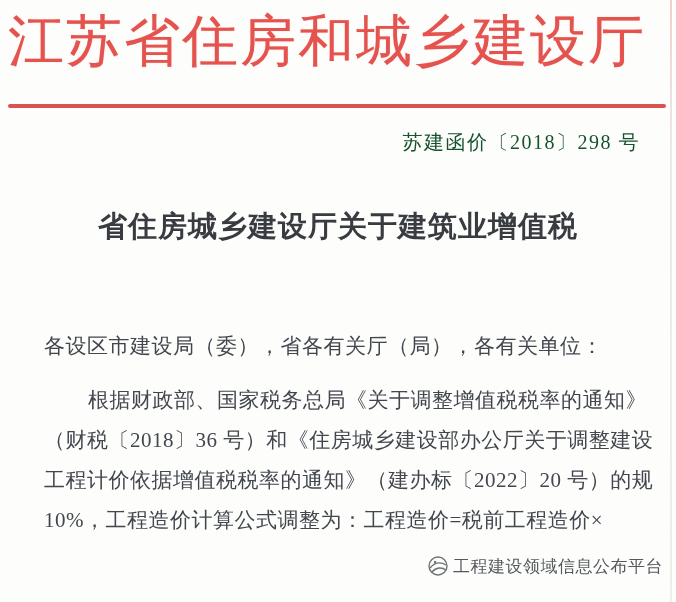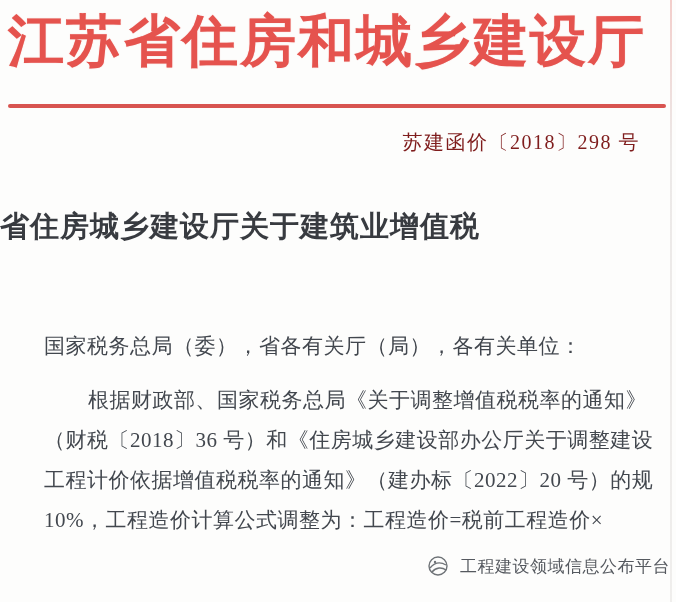--- a/index.html
+++ b/index.html
@@ -15,58 +15,59 @@
   .edge-line {
     position:absolute; top:0; right:4px; width:2px; height:602px;
     background:linear-gradient(#eeb4b0 0%, #e3dedd 25%, #e8e6e4 100%);
     opacity:0.65;
   }
 
   
   .agency {
     position:absolute; top:0px; left:8px; width:660px; height:78px;
     line-height:82px;
-    font-size:56px; font-weight:bold;
+    font-size:56px; font-weight:normal;
     color:#e5534e;
     letter-spacing:2px;
     white-space:nowrap;
     text-shadow:0 0 1px rgba(229,83,78,0.45);
   }
 
   .divider {
     position:absolute; top:104px; left:8px; width:658px; height:4px;
     border-radius:2px;
   }
 
   .docnum {
     position:absolute; top:129px; right:36px;
-    font-size:20px; color:#7f1d1d; letter-spacing:1.5px;
+    font-size:20px; color:#14532d; letter-spacing:1.5px;
     white-space:nowrap;
   }
 
   .doc-title {
     position:absolute; top:206px; left:0; width:100%;
+    text-align:center;
     font-size:29px; font-weight:bold; color:#383b40;
     line-height:40px;
     letter-spacing:1px;
   }
 
   .body-text {
     position:absolute; top:326px; left:44px; width:596px;
     font-size:21px; color:#42474e;
     letter-spacing:0.5px;
   }
   .body-text .line {
     height:40px; line-height:40px; white-space:nowrap;
   }
   .body-text .indent { text-indent:44px;margin-top:14px; }
 
   .watermark {
     position:absolute; top:554px; left:426px;
-    display:flex; align-items:center; gap:10px;
+    display:flex; align-items:center; gap:3px;
     color:rgba(70,75,81,0.92);
     font-size:17px; letter-spacing:0.5px;
     white-space:nowrap;
     font-family:"Liberation Sans","DejaVu Sans",sans-serif;
     z-index:5;
   }
   .watermark .wicon { width:24px; height:24px; opacity:0.85; }
 </style>
 </head>
 <body>
@@ -77,21 +78,21 @@
 
 <div class="divider" style="background:#d85450;"></div>
 
 <div class="docnum">苏建函价〔2018〕298 号</div>
 
 <div class="doc-title">
   <div>省住房城乡建设厅关于建筑业增值税</div>
 </div>
 
 <div class="body-text">
-  <div class="line">国家税务总局（委），省各有关厅（局），各有关单位：</div>
+  <div class="line">各设区市建设局（委），省各有关厅（局），各有关单位：</div>
   <div class="line indent">根据财政部、国家税务总局《关于调整增值税税率的通知》</div>
   <div class="line">（财税〔2018〕36 号）和《住房城乡建设部办公厅关于调整建设</div>
   <div class="line">工程计价依据增值税税率的通知》（建办标〔2022〕20 号）的规</div>
   <div class="line">10%，工程造价计算公式调整为：工程造价=税前工程造价×</div>
 </div>
 
 <div class="watermark">
   <svg class="wicon" viewBox="0 0 24 24" fill="none" stroke="#565b60" stroke-width="1.4">
     <circle cx="12" cy="12" r="9"></circle>
     <path d="M4 14 C 9 8, 15 8, 20 11"></path>

